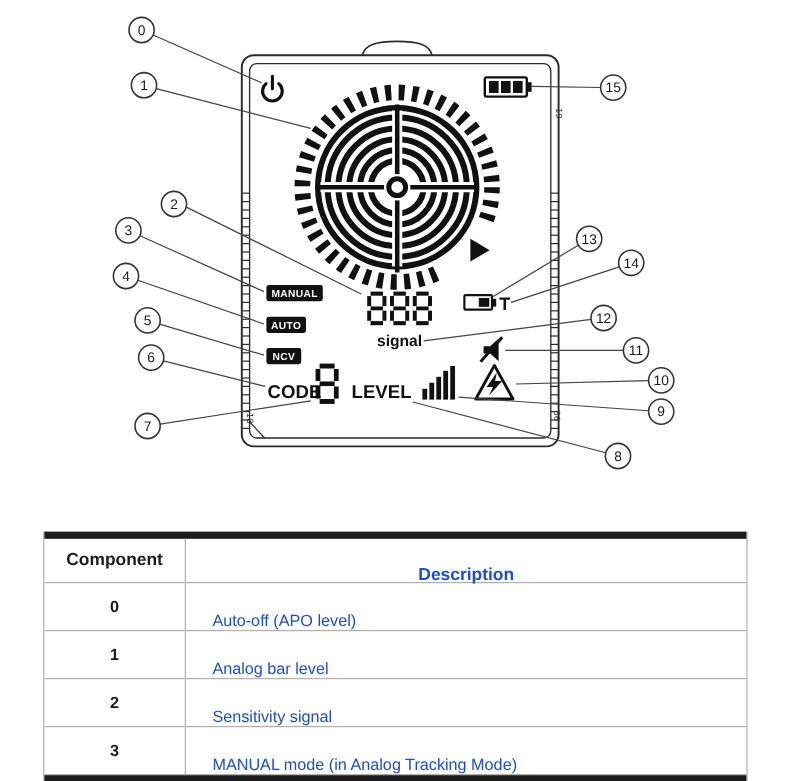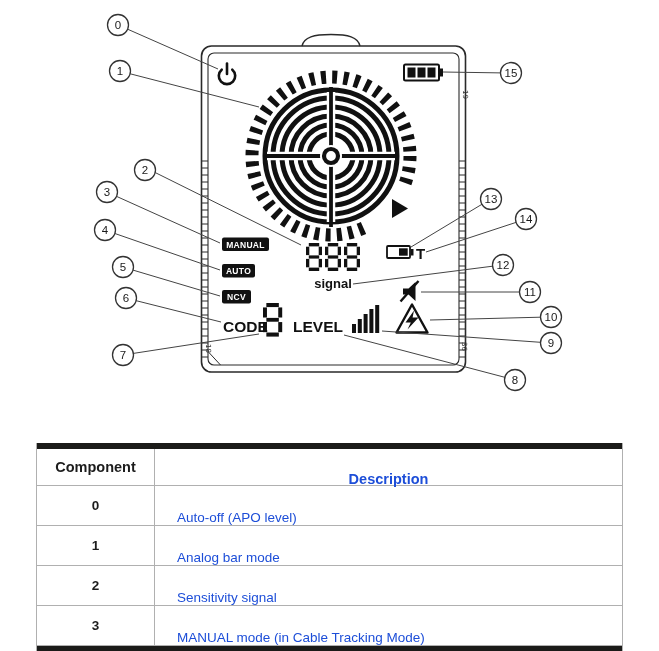--- a/index.html
+++ b/index.html
@@ -291,26 +291,26 @@
     <div class="trow th">
       <div class="c1">Component</div>
       <div class="c2">Description</div>
     </div>
     <div class="trow td">
       <div class="c1">0</div>
       <div class="c2">Auto-off (APO level)</div>
     </div>
     <div class="trow td">
       <div class="c1">1</div>
-      <div class="c2">Analog bar mode</div>
+      <div class="c2">Analog bar level</div>
     </div>
     <div class="trow td">
       <div class="c1">2</div>
       <div class="c2">Sensitivity signal</div>
     </div>
     <div class="trow td">
       <div class="c1">3</div>
-      <div class="c2">MANUAL mode (in Cable Tracking Mode)</div>
+      <div class="c2">MANUAL mode (in Analog Tracking Mode)</div>
     </div>
     <div class="bbar"></div>
   </div>
 
 </div>
 
 </body></html>

